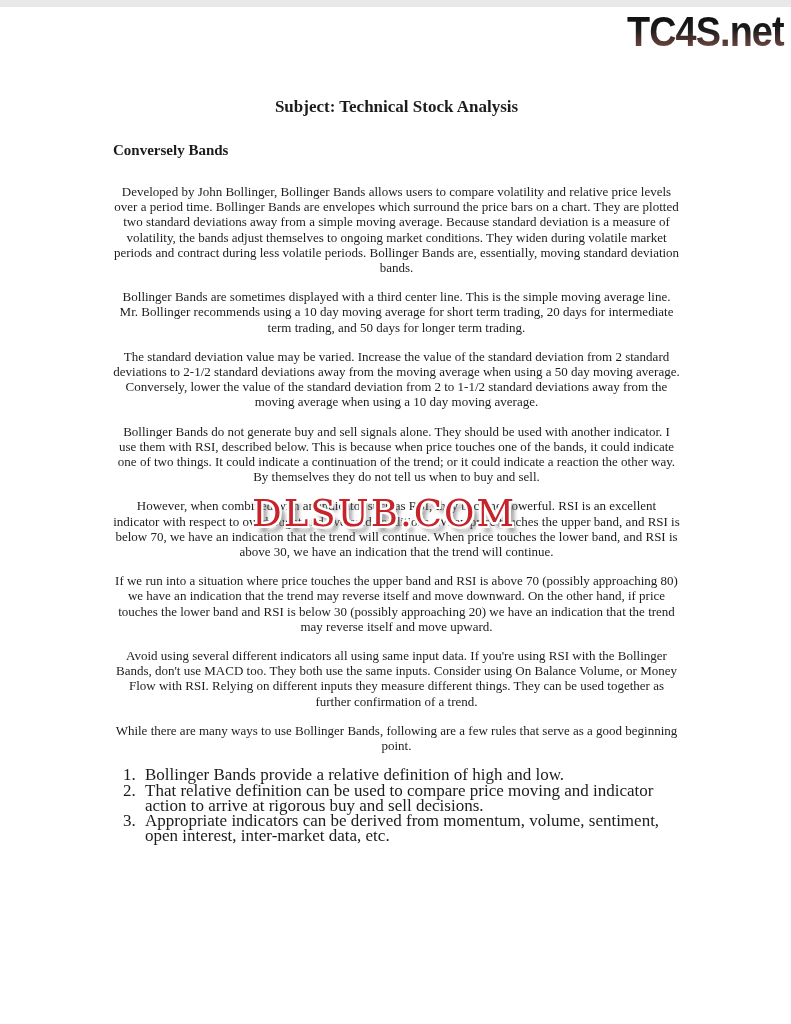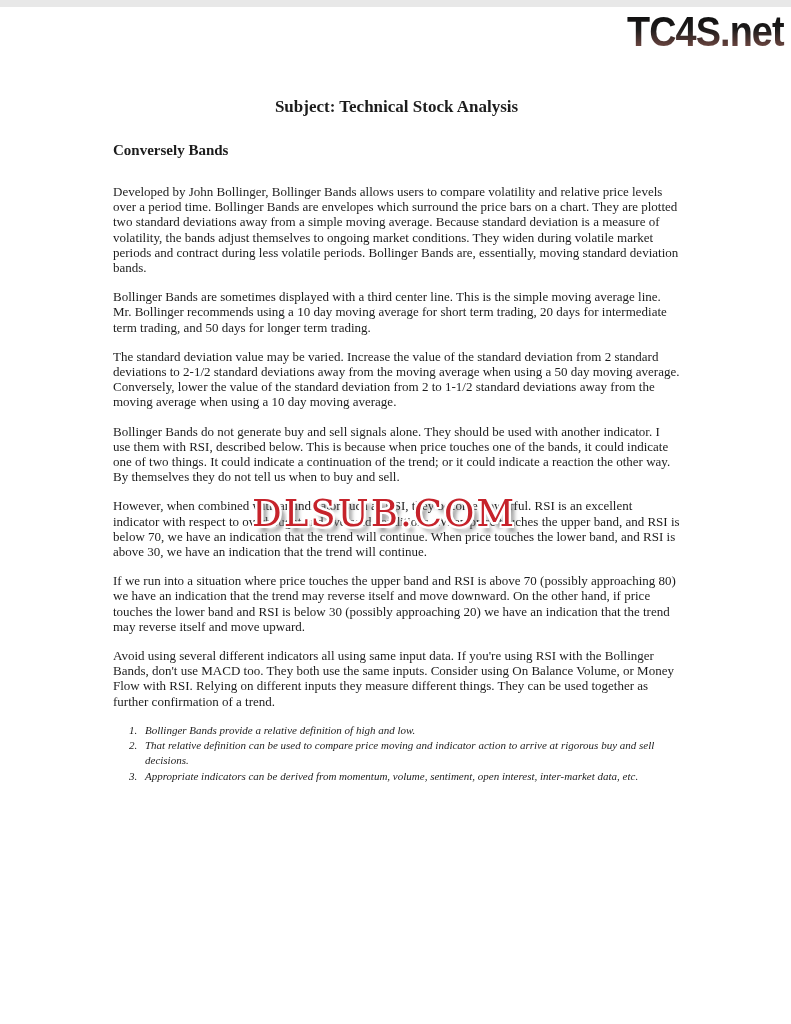--- a/index.html
+++ b/index.html
@@ -49,28 +49,27 @@
   }
   .section-heading {
     font-size: 15px;
     font-weight: bold;
     margin-bottom: 25px;
   }
   .content p {
     font-size: 13px;
     line-height: 15.2px;
     margin-bottom: 14px;
-    text-align: left;
+    text-align: center;
   }
   .content ol {
-    font-size: 11px;
+    font-size: 17px;
     line-height: 15.2px;
     margin: 12px 0 0 16px;
     padding-left: 11px;
-    font-style: italic;
   }
   .content ol li { padding-left: 5px; margin: 0; }
 
   
   .watermark {
     position: absolute;
     left: 252px;
     top: 485px;
     font-family: "DejaVu Serif", serif;
     font-weight: normal;
@@ -117,20 +116,21 @@
 
     <div class="section-heading">Conversely Bands</div>
 
     <p>Developed by John Bollinger, Bollinger Bands allows users to compare volatility and relative price levels over a period time. Bollinger Bands are envelopes which surround the price bars on a chart. They are plotted two standard deviations away from a simple moving average. Because standard deviation is a measure of volatility, the bands adjust themselves to ongoing market conditions. They widen during volatile market periods and contract during less volatile periods. Bollinger Bands are, essentially, moving standard deviation bands.</p>
     <p>Bollinger Bands are sometimes displayed with a third center line. This is the simple moving average line. Mr. Bollinger recommends using a 10 day moving average for short term trading, 20 days for intermediate term trading, and 50 days for longer term trading.</p>
     <p>The standard deviation value may be varied. Increase the value of the standard deviation from 2 standard deviations to 2-1/2 standard deviations away from the moving average when using a 50 day moving average. Conversely, lower the value of the standard deviation from 2 to 1-1/2 standard deviations away from the moving average when using a 10 day moving average.</p>
     <p>Bollinger Bands do not generate buy and sell signals alone. They should be used with another indicator. I use them with RSI, described below. This is because when price touches one of the bands, it could indicate one of two things. It could indicate a continuation of the trend; or it could indicate a reaction the other way. By themselves they do not tell us when to buy and sell.</p>
     <p>However, when combined with an indicator such as RSI, they become powerful. RSI is an excellent indicator with respect to overbought and oversold conditions. When price touches the upper band, and RSI is below 70, we have an indication that the trend will continue. When price touches the lower band, and RSI is above 30, we have an indication that the trend will continue.</p>
     <p>If we run into a situation where price touches the upper band and RSI is above 70 (possibly approaching 80) we have an indication that the trend may reverse itself and move downward. On the other hand, if price touches the lower band and RSI is below 30 (possibly approaching 20) we have an indication that the trend may reverse itself and move upward.</p>
     <p>Avoid using several different indicators all using same input data. If you're using RSI with the Bollinger Bands, don't use MACD too. They both use the same inputs. Consider using On Balance Volume, or Money Flow with RSI. Relying on different inputs they measure different things. They can be used together as further confirmation of a trend.</p>
+    <p>While there are many ways to use Bollinger Bands, following are a few rules that serve as a good beginning point.</p>
 
     <ol>
       <li>Bollinger Bands provide a relative definition of high and low.</li>
       <li>That relative definition can be used to compare price moving and indicator action to arrive at rigorous buy and sell decisions.</li>
       <li>Appropriate indicators can be derived from momentum, volume, sentiment, open interest, inter-market data, etc.</li>
     </ol>
 
   </div>
 
   <div class="watermark">DLSUB.COM</div>

